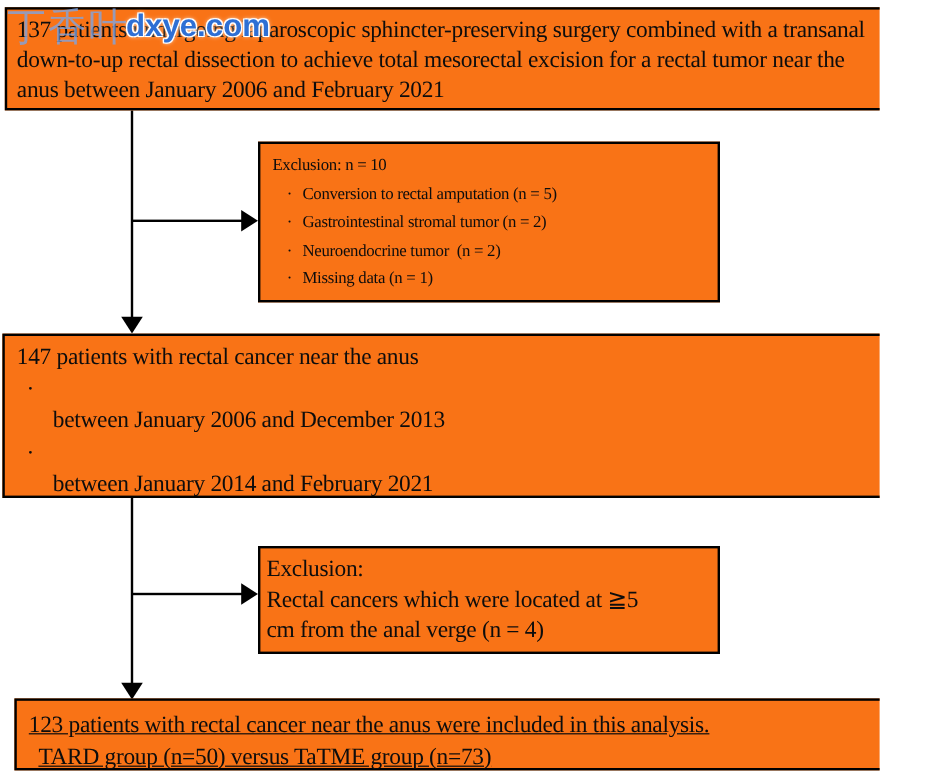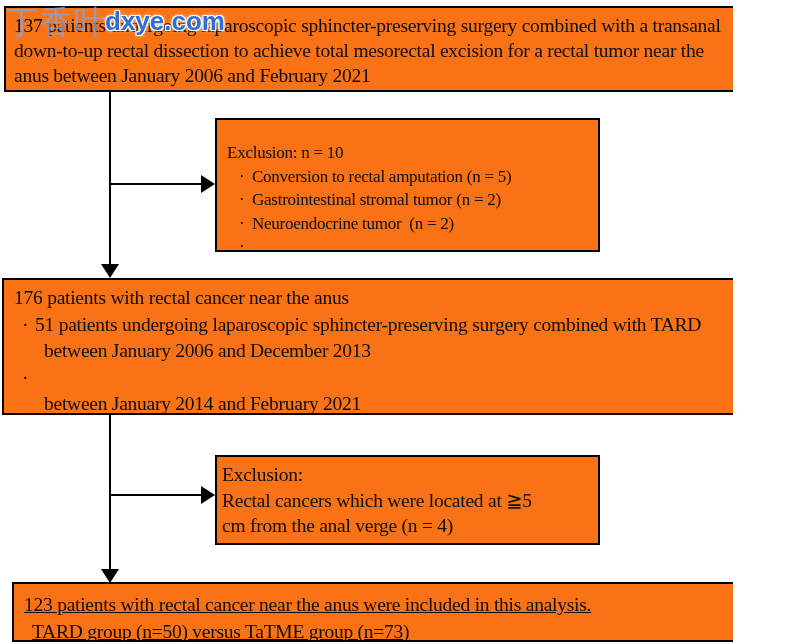--- a/index.html
+++ b/index.html
@@ -10,21 +10,21 @@
   }
   .box{
     position:absolute;border:2px solid #000;background:#f97316;
     box-sizing:border-box;z-index:2;
   }
   .line{white-space:pre;letter-spacing:-0.25px;}
   .bullet-line{display:flex;white-space:pre;letter-spacing:-0.25px;}
   .dot{display:inline-block;flex:0 0 13px;width:13px;}
 
   #box-initial{left:4px;top:6px;width:779px;height:86px;padding:5px 8px;font-size:19.5px;line-height:25px;}
-  #box-excl1{left:215px;top:118px;width:385px;height:134px;padding:21px 10px;font-size:17px;line-height:23.5px;}
+  #box-excl1{left:215px;top:118px;width:385px;height:134px;padding:7px 10px;font-size:14px;line-height:23.5px;}
   #box-cohort{left:2px;top:278px;width:783px;height:137px;padding:5px 10px;font-size:19.5px;line-height:26.5px;}
   #box-excl2{left:215px;top:455px;width:385px;height:90px;padding:5px 5px;font-size:19.5px;line-height:25.5px;}
   #box-final{left:12px;top:582px;width:783px;height:60px;padding:8px 10px;font-size:19.5px;line-height:26.5px;text-decoration:underline;}
 
   .excl-indent{padding-left:12px;}
   .cohort-bullet{padding-left:8px;}
   .cont{padding-left:30px;}
   .ind8{padding-left:8px;}
 
   .vline{position:absolute;width:2px;background:#000;z-index:1;}
@@ -91,28 +91,28 @@
     <div class="bullet-line excl-indent">
       <span class="dot">·</span><span>Conversion to rectal amputation (n = 5)</span>
     </div>
     <div class="bullet-line excl-indent">
       <span class="dot">·</span><span>Gastrointestinal stromal tumor (n = 2)</span>
     </div>
     <div class="bullet-line excl-indent">
       <span class="dot">·</span><span>Neuroendocrine tumor  (n = 2)</span>
     </div>
     <div class="bullet-line excl-indent">
-      <span class="dot">·</span>
+      <span class="dot">·</span><span>Missing data (n = 1)</span>
     </div>
   </div>
 
   <div class="box" id="box-cohort">
-    <div class="line">176 patients with rectal cancer near the anus</div>
+    <div class="line">147 patients with rectal cancer near the anus</div>
     <div class="bullet-line cohort-bullet">
-      <span class="dot">·</span><span>51 patients undergoing laparoscopic sphincter-preserving surgery combined with TARD</span>
+      <span class="dot">·</span>
     </div>
     <div class="line cont">between January 2006 and December 2013</div>
     <div class="bullet-line cohort-bullet">
       <span class="dot">·</span>
     </div>
     <div class="line cont">between January 2014 and February 2021</div>
   </div>
 
   <div class="vline" id="v2"></div>
   <div class="head-down" id="v2head"></div>

